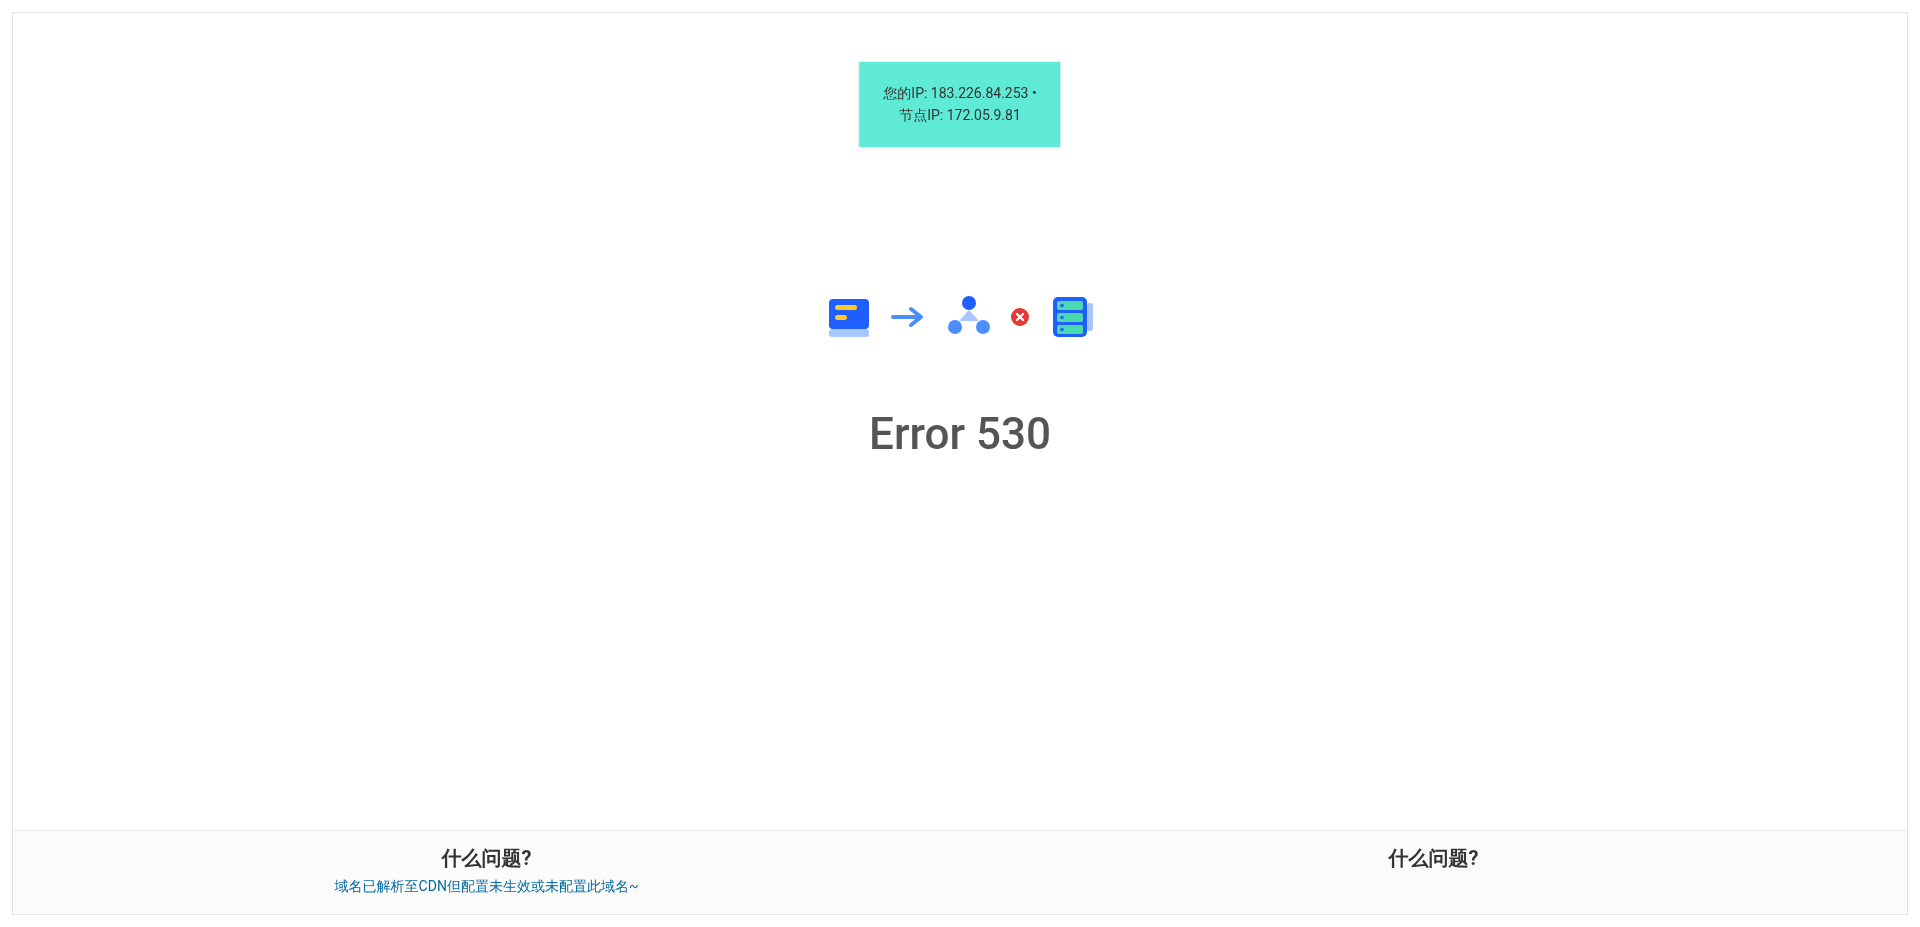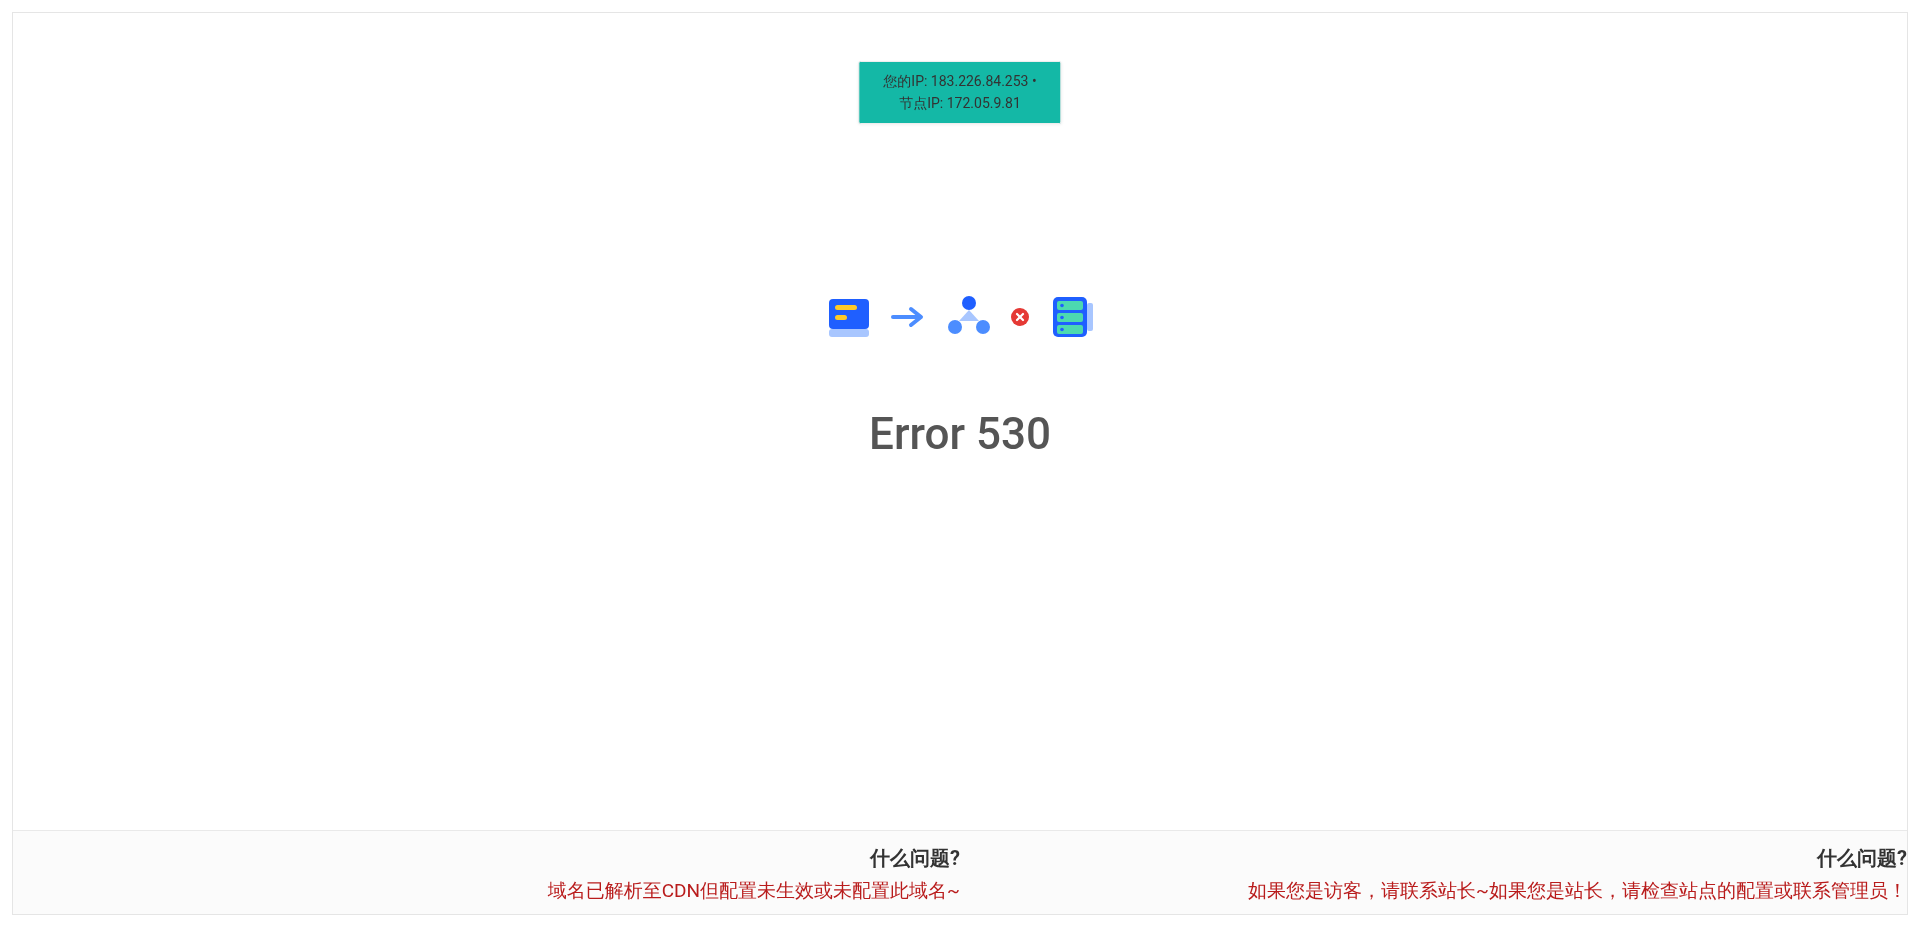--- a/index.html
+++ b/index.html
@@ -21,24 +21,24 @@
       width: calc(100% - 24px);
       height: calc(100% - 24px);
       position: relative;
       background: #ffffff;
     }
     .ip-box {
       position: absolute;
       top: 48px;
       left: 50%;
       transform: translateX(-50%);
-      background: #14b8a6;
+      background: #5eead4;
       border: 1px solid #eeeeee;
       box-shadow: 0 1px 3px rgba(0,0,0,0.06);
-      padding: 8px 24px;
+      padding: 20px 24px;
       text-align: center;
       border-radius: 2px;
     }
     .ip-line {
       font-size: 14px;
       color: #333333;
       line-height: 1.6;
       white-space: nowrap;
     }
     .diagram {
@@ -70,31 +70,31 @@
       left: 0;
       right: 0;
       height: 84px;
       border-top: 1px solid #e9e9e9;
       display: flex;
       background: #fbfbfb;
     }
     .footer-col {
       flex: 1;
       padding-top: 14px;
-      text-align: right;
+      text-align: center;
     }
     .footer-title {
       font-size: 20px;
       font-weight: 700;
       color: #333333;
       margin-bottom: 6px;
     }
     .footer-desc {
-      font-size: 19px;
-      color: #b91c1c;
+      font-size: 14px;
+      color: #0369a1;
     }
   </style>
 </head>
 <body>
 
 <div class="frame">
 
   <div class="ip-box">
     <div class="ip-line">
       <span>您的IP:</span>
@@ -159,17 +159,16 @@
 
   <div class="error-title">Error 530</div>
 
   <div class="footer">
     <div class="footer-col">
       <div class="footer-title">什么问题?</div>
       <div class="footer-desc">域名已解析至CDN但配置未生效或未配置此域名~</div>
     </div>
     <div class="footer-col">
       <div class="footer-title">什么问题?</div>
-      <div class="footer-desc">如果您是访客，请联系站长~如果您是站长，请检查站点的配置或联系管理员！</div>
     </div>
   </div>
 
 </div>
 
 </body></html>

